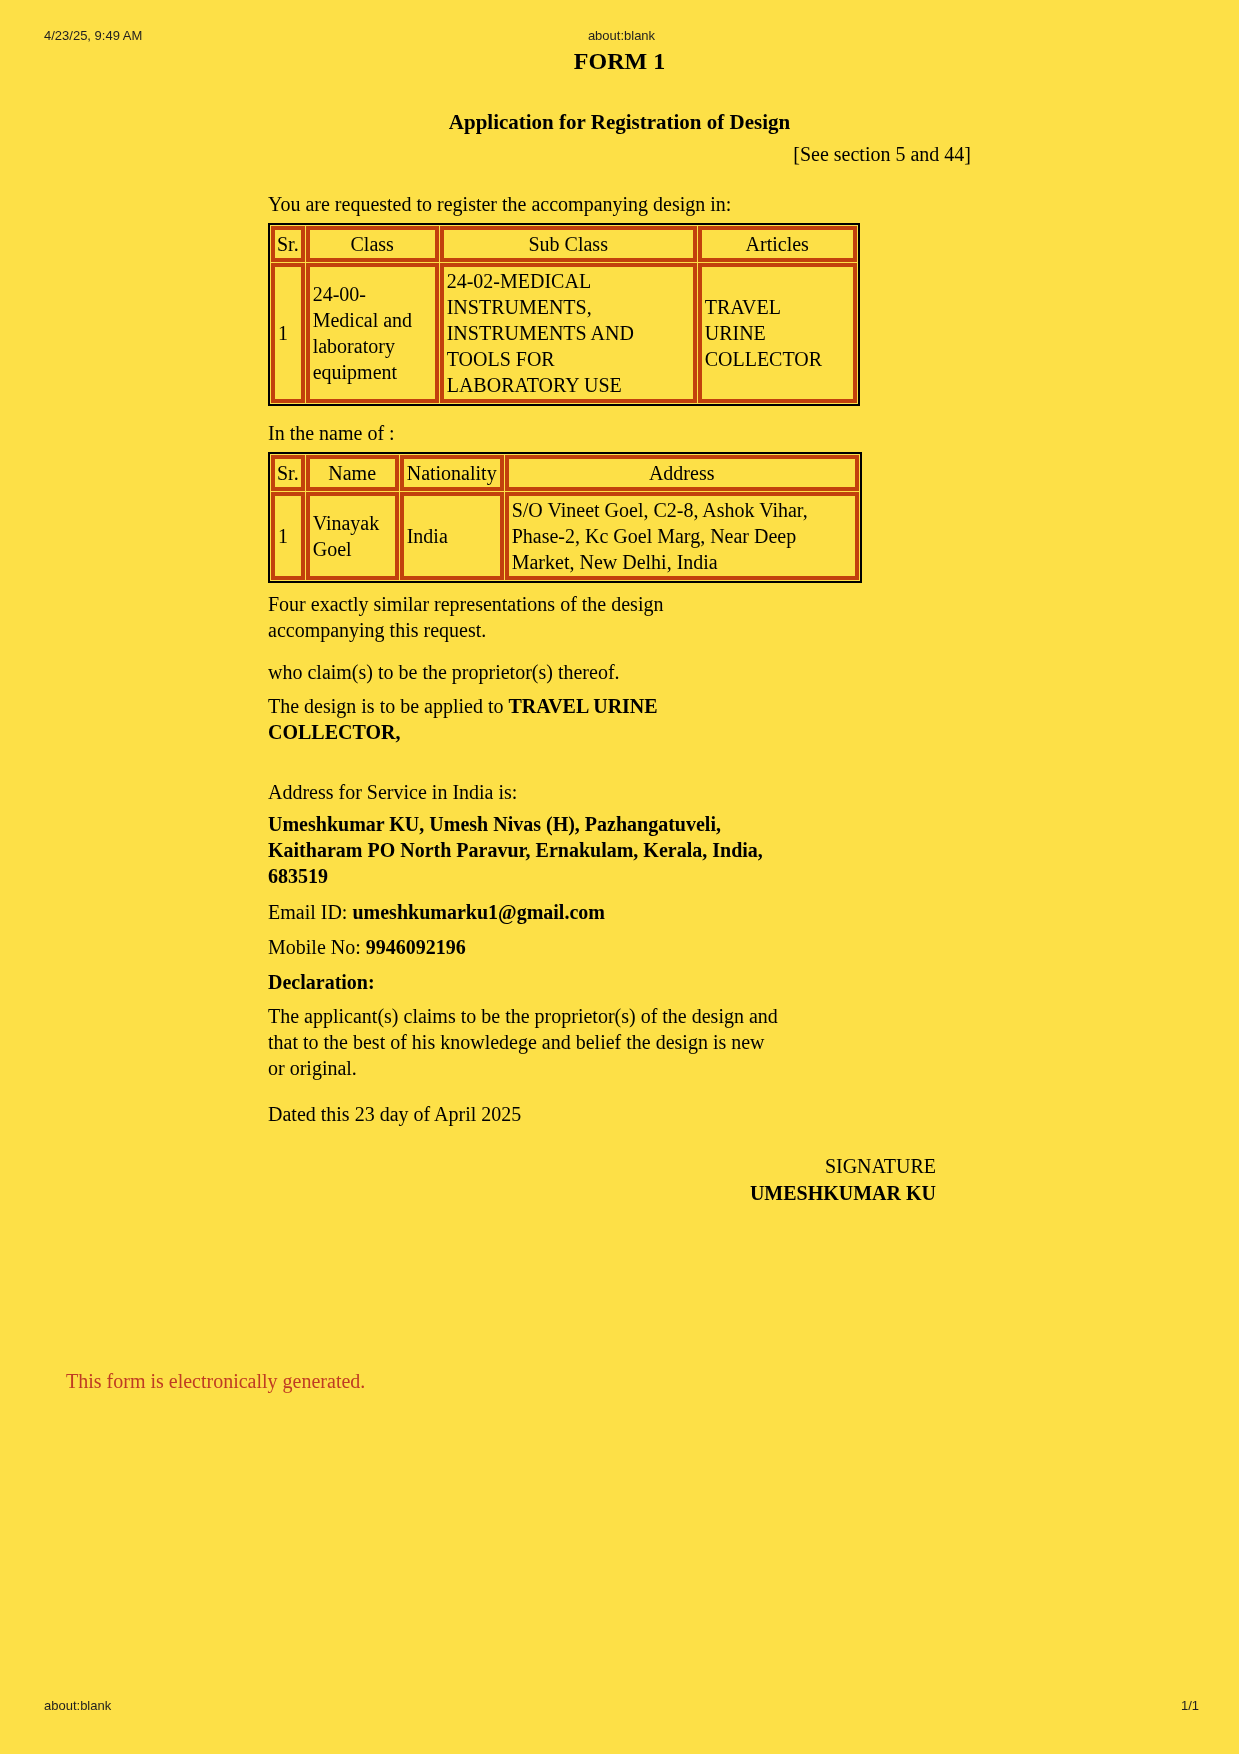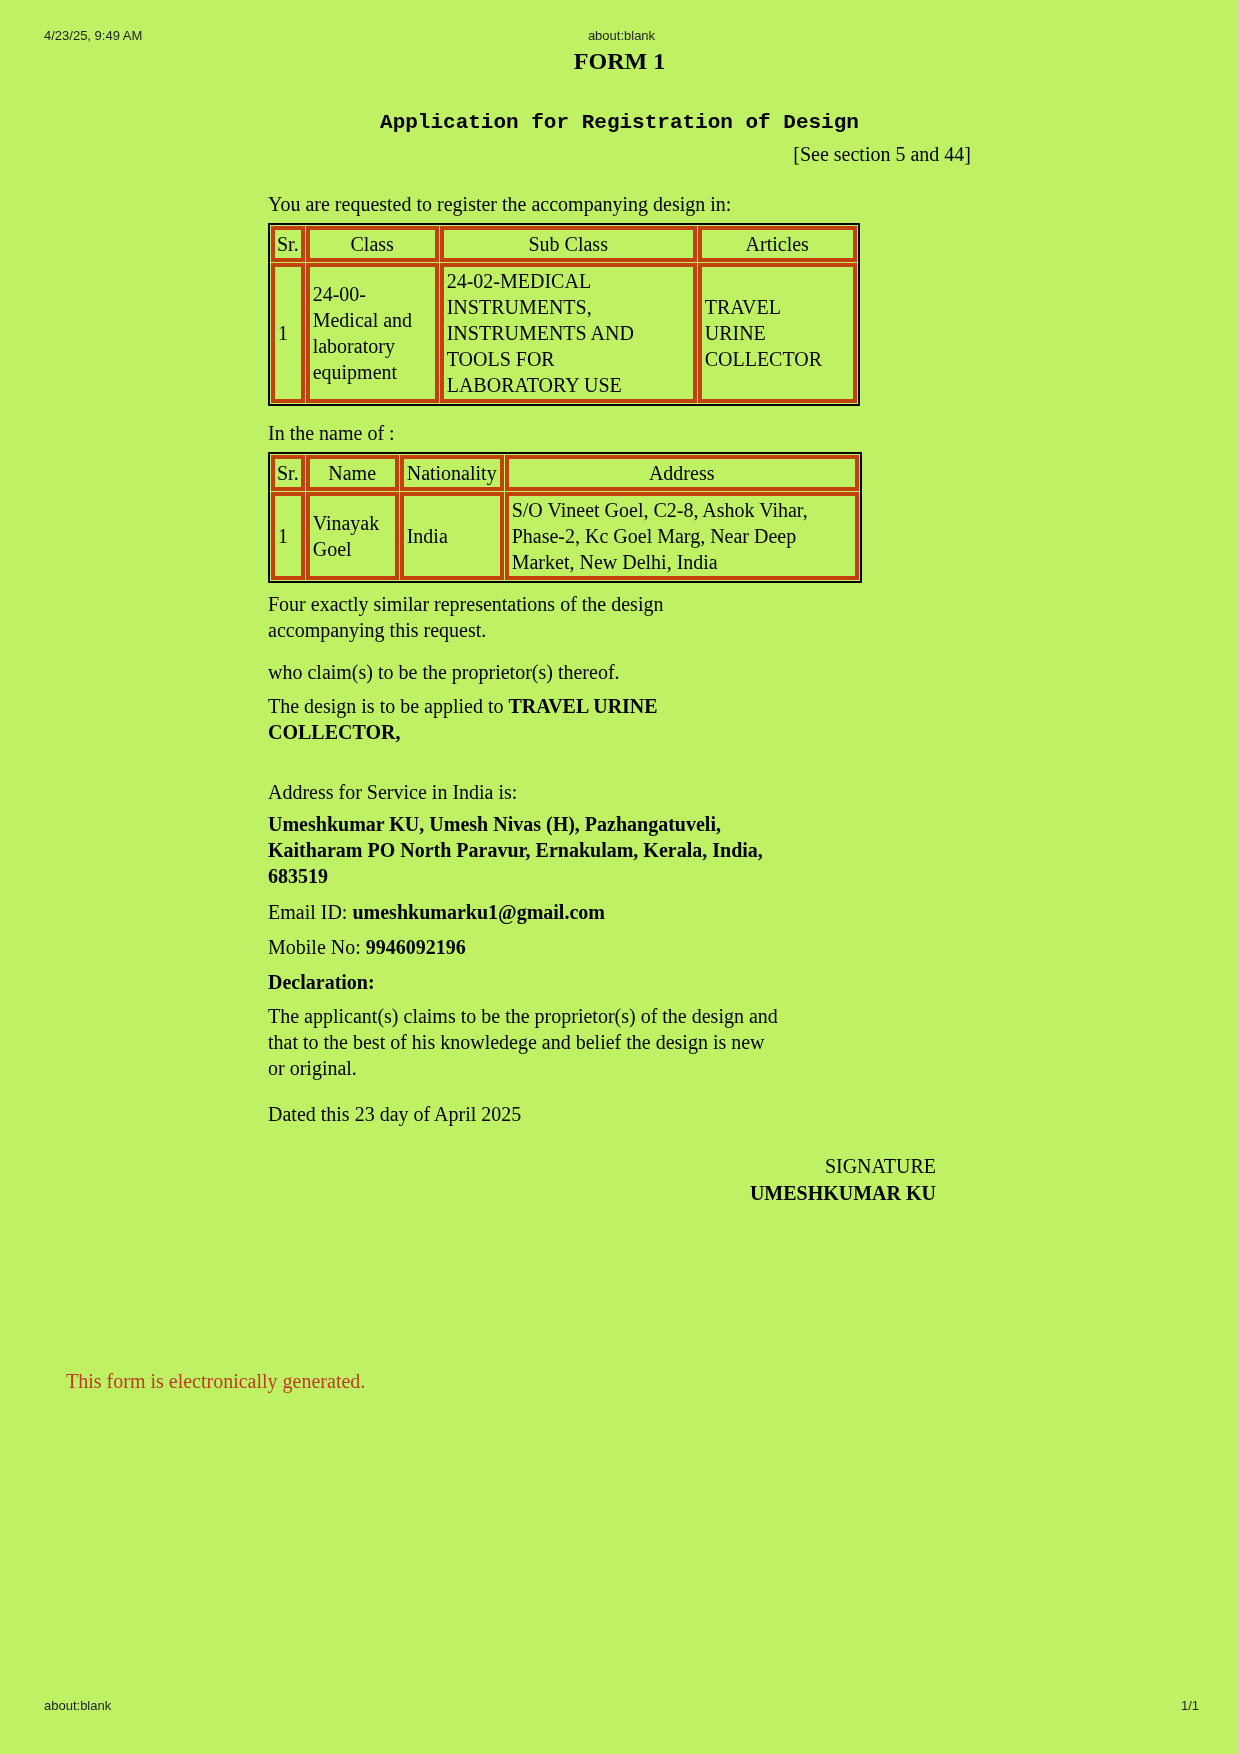--- a/index.html
+++ b/index.html
@@ -1,21 +1,21 @@
 <!DOCTYPE html>
 <html><head>
 <meta charset="utf-8">
 <style>
   * { box-sizing: border-box; }
   html, body { margin: 0; padding: 0; background: #ffffff; }
   .page {
     position: relative;
     width: 1239px;
     height: 1754px;
-    background: #bef264;
+    background: #fde047;
     font-family: "Liberation Serif", serif;
     color: #000000;
     overflow: hidden;
   }
 
   
   .print-header, .print-footer {
     position: absolute;
     left: 44px;
     right: 40px;
@@ -37,21 +37,21 @@
     padding-top: 48px;
     font-size: 20px;
     line-height: 26px;
   }
   .form-title {
     margin: 0; text-align: center;
     font-size: 24px; line-height: 26px; font-weight: bold;
   }
   .form-subtitle {
     margin: 38px 0 0 0; text-align: center;
-    font-size: 21px; line-height: 21px; font-weight: bold; font-family: Liberation Mono, monospace;
+    font-size: 21px; line-height: 21px; font-weight: bold;
   }
   .section-ref { margin: 40px 0 0 0; text-align: right; }
   .p { margin: 8px 0 0 0; white-space: pre-line; }
   .p-intro { margin-top: 24px; }
   .p-inname { margin-top: 14px; }
   .p-claims { margin-top: 16px; }
   .p-addr-label { margin-top: 34px; }
   .p-addr-value { margin-top: 6px; font-weight: bold; }
   .p-email { margin-top: 10px; }
   .p-mobile { margin-top: 9px; }

